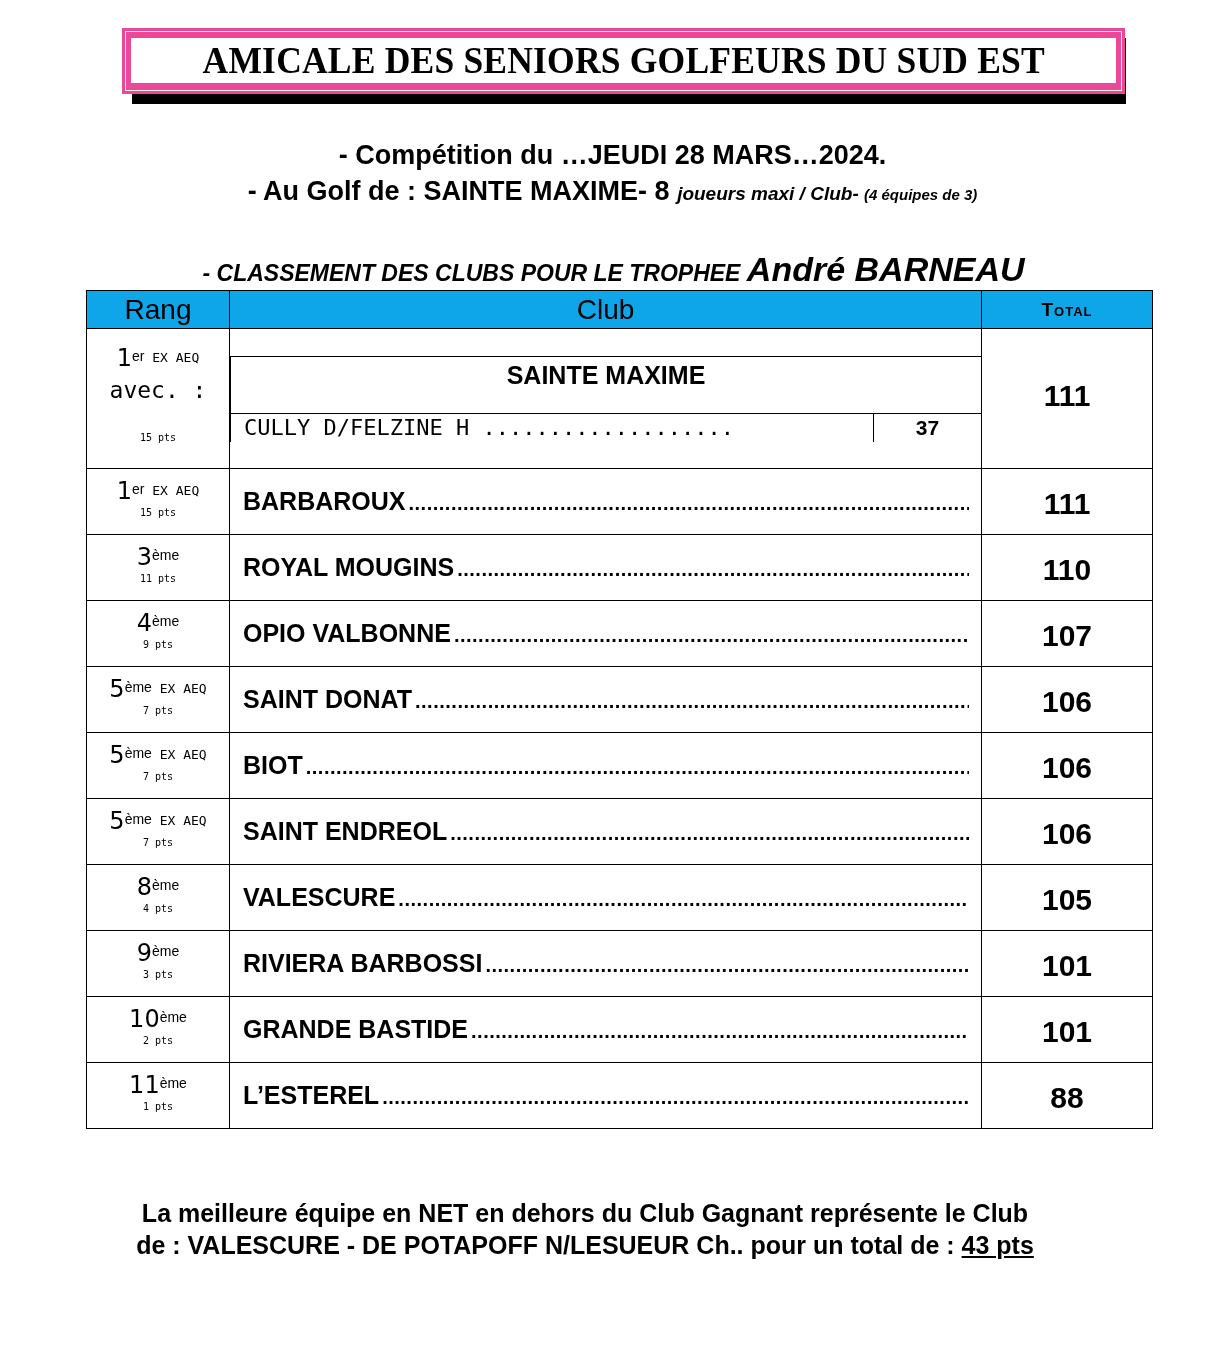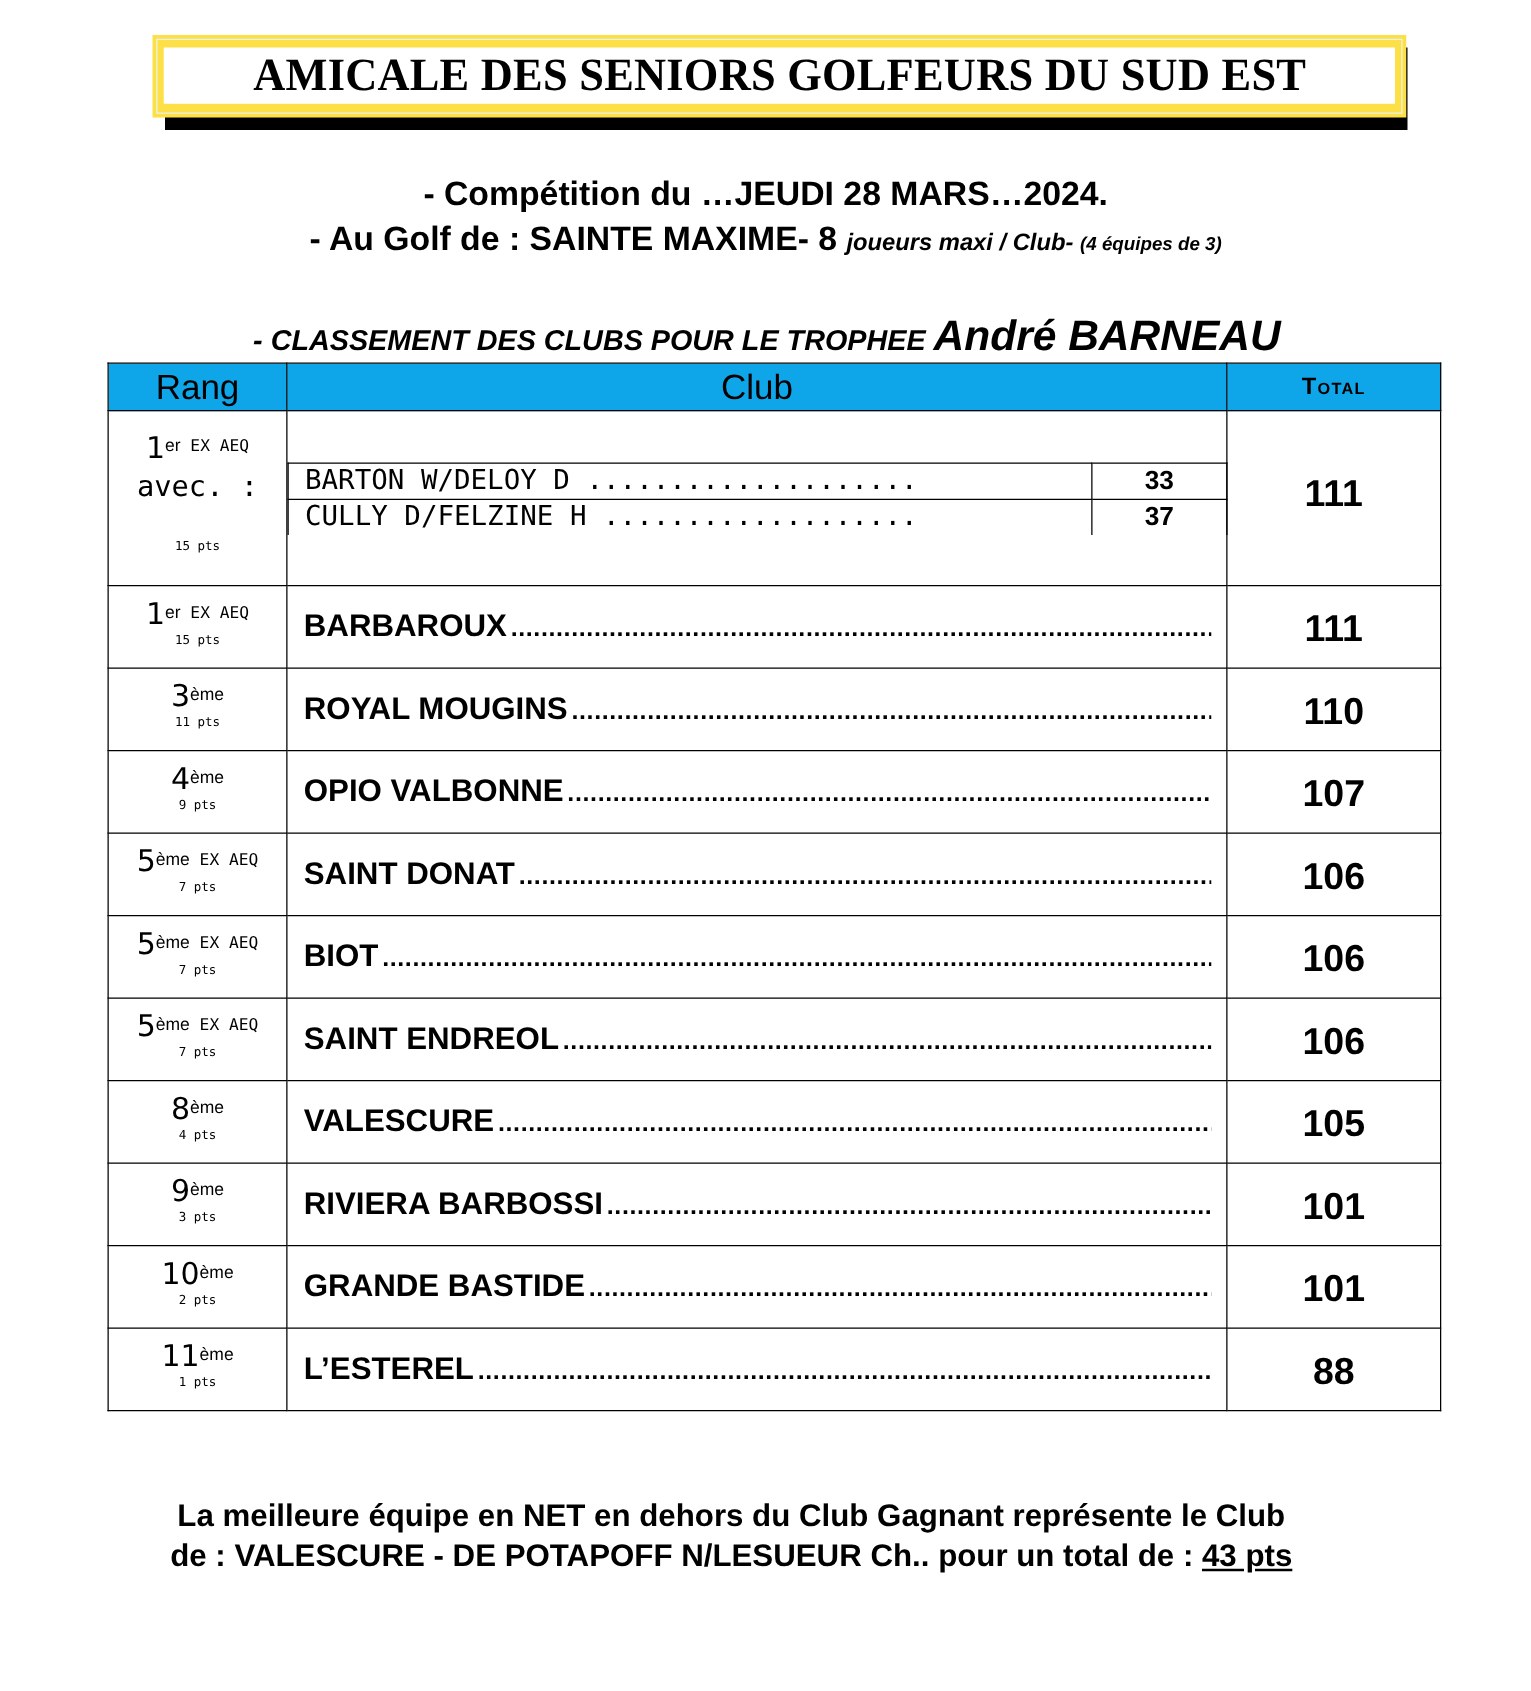--- a/index.html
+++ b/index.html
@@ -1,20 +1,20 @@
 <!DOCTYPE html>
 <html><head>
 <meta charset="utf-8">
 <style>
   html, body { margin: 0; padding: 0; background: #ffffff; }
   body { width: 1225px; height: 1353px; position: relative; overflow: hidden; color: #000; font-family: "Liberation Sans", sans-serif; }
 
   
   .banner-shadow { position: absolute; left: 132px; top: 38px; width: 994px; height: 66px; background: #000; }
-  .banner { position: absolute; left: 122px; top: 28px; width: 1003px; height: 66px; background: #fde047; box-sizing: border-box; }
+  .banner { position: absolute; left: 122px; top: 28px; width: 1003px; height: 66px; background: #ec4899; box-sizing: border-box; }
   .banner-inner-line { position: absolute; left: 3px; top: 3px; right: 3px; bottom: 3px; border: 1px solid #e8f3e8; }
   .banner-white { position: absolute; left: 9px; top: 10px; right: 9px; bottom: 11px; background: #fff; display: flex; align-items: center; justify-content: center; overflow: hidden; }
   .banner-title { font-family: "Liberation Serif", serif; font-weight: bold; font-size: 37px; letter-spacing: 0.2px; white-space: nowrap; transform: scaleX(0.96); }
 
   .subline { position: absolute; left: 0; width: 1225px; text-align: center; font-weight: bold; white-space: nowrap; }
   .sub1 { top: 140px; font-size: 27px; box-sizing: border-box; }
   .sub2 { top: 176px; font-size: 27px; }
   .sub2 .small-i { font-size: 19px; font-style: italic; }
   .sub2 .tiny-i { font-size: 15px; font-style: italic; }
   .sub3 { top: 250px; font-size: 23px; padding-left: 2px; box-sizing: border-box; font-style: italic; }
@@ -97,23 +97,22 @@
           <div class="l3 rank-pts">15 pts</div>
         </div>
       </td>
       <td>
         <table class="club-inner">
           <colgroup>
               <col style="width:643px">
               <col style="width:108px">
             </colgroup>
           <tbody>
-          <tr>
-                <td class="pair">BARTON W/DELOY D ....................</td>
-                <td class="pair-score">33</td>
+              <tr>
+                <td colspan="2" class="header-name">SAINTE MAXIME</td>
               </tr>
           <tr>
                 <td class="pair">CULLY D/FELZINE H ...................</td>
                 <td class="pair-score">37</td>
               </tr>
         </tbody>
           </table>
       </td>
       <td class="total-cell" style="vertical-align:top;padding-top:50px!important;">111</td>
     </tr>

